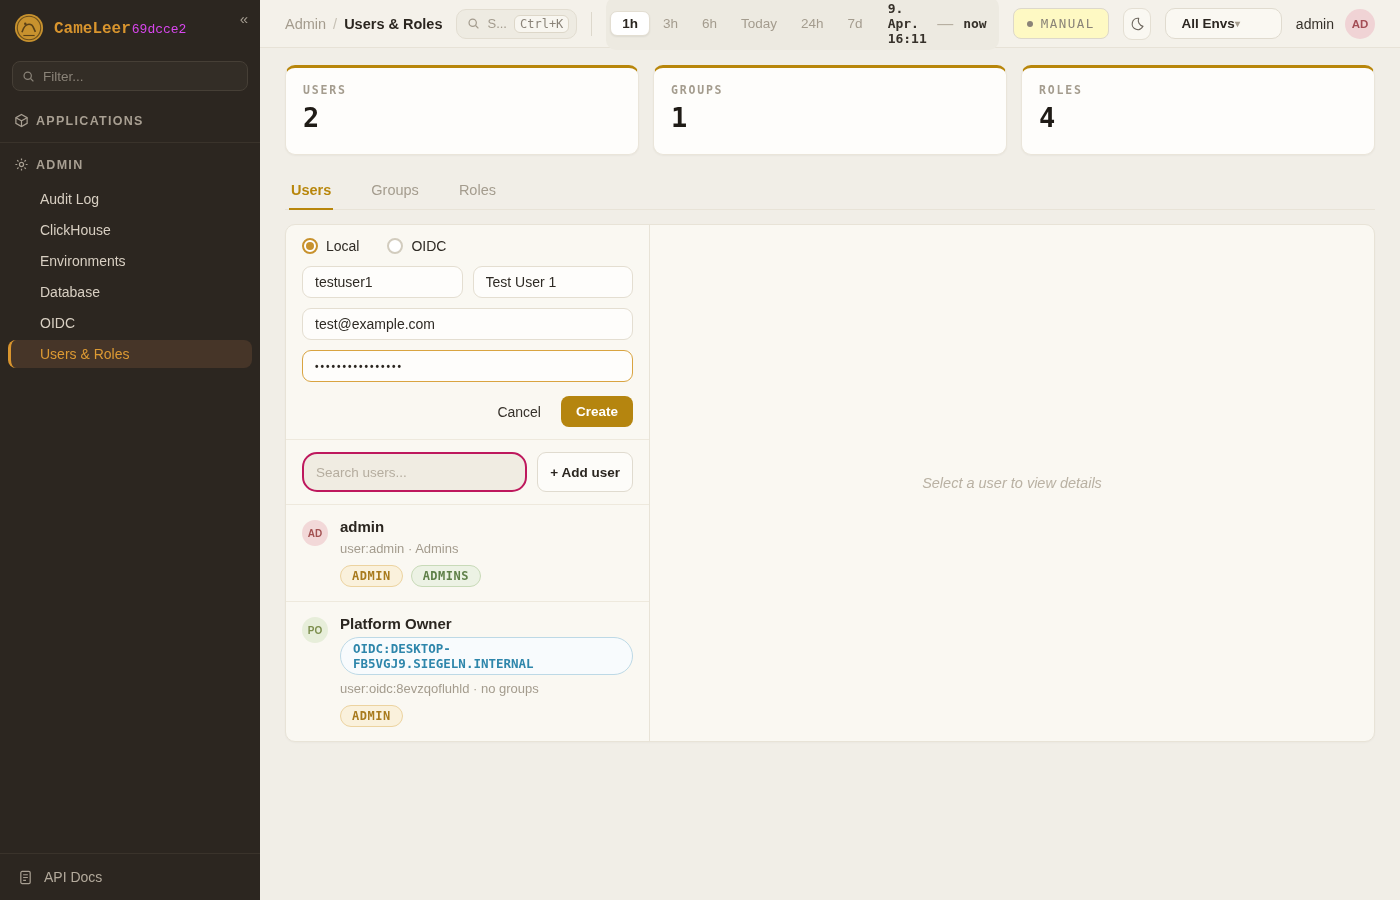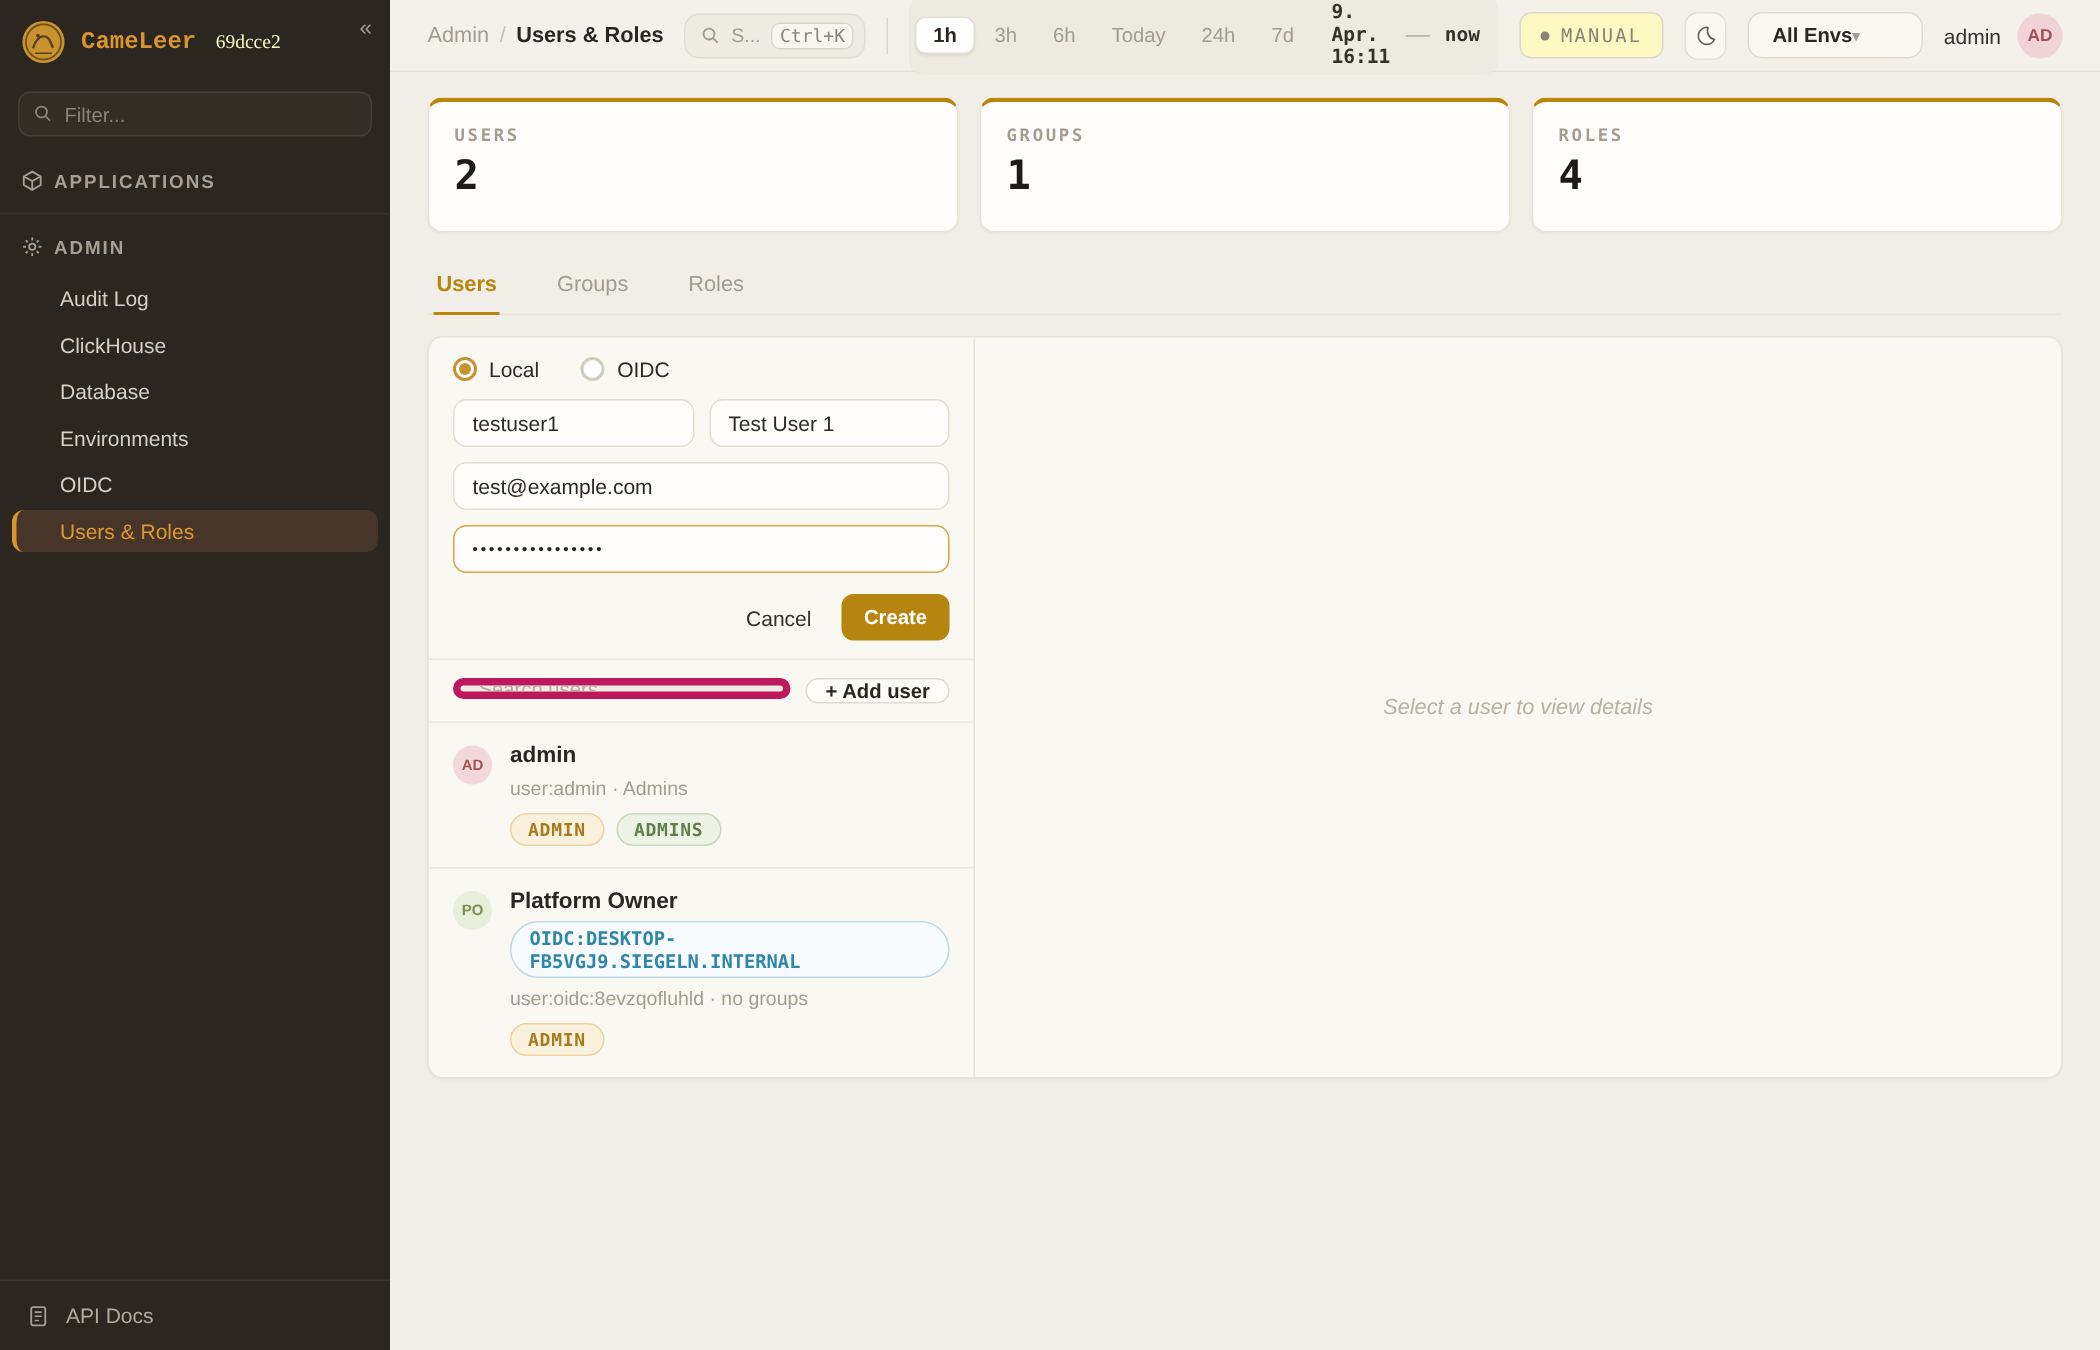--- a/index.html
+++ b/index.html
@@ -4,21 +4,21 @@
 <style>
   * { margin:0; padding:0; box-sizing:border-box; }
   html,body { width:1400px; height:900px; overflow:hidden; }
   body { font-family:"Liberation Sans",sans-serif; background:#f1eee7; color:#2e2a24; }
 
   
   .sidebar { position:fixed; left:0; top:0; width:260px; height:900px; background:#2c2620; display:flex; flex-direction:column; }
   .sb-head { display:flex; align-items:center; gap:10px; padding:13px 14px 10px; position:relative; }
   .logo-badge { width:30px; height:30px; flex:0 0 30px; }
   .logo-name { font-family:Liberation Mono, monospace; font-weight:bold; font-size:16px; color:#d9952e; }
-  .logo-suffix { font-family:Liberation Serif, serif; font-size:13px; color:#fef9c3; margin-left:13px; }
+  .logo-suffix { font-family:Liberation Mono, monospace; font-size:13px; color:#d946ef; margin-left:1px; }
   .collapse-btn { position:absolute; right:12px; top:10px; color:#a59d91; font-size:15px; cursor:pointer; }
   .filter-wrap { margin:8px 12px 12px; position:relative; }
   .filter-wrap .s-icon { position:absolute; left:10px; top:8px; color:#8a8378; }
   .filter-input { width:100%; height:30px; background:#332d26; border:1px solid #463f36; border-radius:8px; color:#cfc8bb; font-size:13.5px; padding:0 10px 0 30px; font-family:inherit; outline:none; }
   .filter-input::placeholder { color:#8a8378; }
   .sb-section { display:flex; align-items:center; gap:7px; padding:10px 14px; color:#a89f92; font-weight:bold; font-size:12.5px; letter-spacing:1.3px; }
   .sb-section .sec-icon { display:flex; color:#a89f92; }
   .sb-divider { border-top:1px solid #3a332b; margin:4px 0; }
   .sb-items { padding:0 8px 8px; }
   .sb-item { padding:6px 8px 6px 32px; margin:3px 0; color:#d8cfc2; font-size:14px; border-radius:8px; cursor:pointer; }
@@ -75,21 +75,21 @@
   .f-input::placeholder { color:#b5ad9f; }
   .row2 { display:flex; gap:10px; margin-bottom:10px; }
   .row2 .f-input { flex:1; }
   .mb10 { margin-bottom:10px; }
   .pw { border-color:#d9a441; font-size:10px; font-weight:bold; letter-spacing:2px; color:#2b2620; }
   .form-actions { display:flex; justify-content:flex-end; align-items:center; gap:20px; margin-top:14px; }
   .cancel-btn { background:none; border:none; font-size:14px; color:#36312a; font-family:inherit; cursor:pointer; }
   .create-btn { background:#b5850f; color:#fff; border:none; border-radius:8px; font-weight:bold; font-size:13.5px; padding:8px 15px; font-family:inherit; cursor:pointer; }
 
   .search-row { display:flex; gap:10px; padding:12px 16px; border-top:1px solid #eee9dd; }
-  .u-search { flex:1; height:14px; background:#f0ece2; border:5px solid #be185d; border-radius:15px; padding:0 12px; font-size:13.5px; color:#2e2a24; font-family:inherit; outline:none; }
+  .u-search { flex:1; height:40px; background:#f0ece2; border:2px solid #be185d; border-radius:15px; padding:0 12px; font-size:13.5px; color:#2e2a24; font-family:inherit; outline:none; }
   .u-search::placeholder { color:#b5ad9f; }
   .add-user-btn { background:#fdfcf9; border:1px solid #e0dbcf; border-radius:9px; padding:0 12px; font-size:13.5px; font-weight:bold; color:#2b2620; font-family:inherit; cursor:pointer; }
 
   .user-row { display:flex; gap:12px; padding:13px 16px 14px; border-top:1px solid #eee9dd; cursor:pointer; }
   .row-avatar { width:26px; height:26px; flex:0 0 26px; border-radius:50%; font-size:10px; font-weight:bold; display:flex; align-items:center; justify-content:center; margin-top:2px; }
   .av-pink { background:#f2d8d8; color:#a35252; }
   .av-green { background:#e7eeda; color:#7d8f4e; }
   .u-name { font-size:15px; font-weight:bold; color:#2b2620; }
   .u-meta { font-size:13px; color:#a49c8e; margin-top:6px; }
   .badge-row { display:flex; gap:8px; margin-top:9px; }
@@ -147,22 +147,22 @@
           <circle cx="8" cy="8" r="2.2" fill="none" stroke="currentColor" stroke-width="1.3"></circle>
           <path d="M8 1.5v2M8 12.5v2M1.5 8h2M12.5 8h2M3.4 3.4l1.4 1.4M11.2 11.2l1.4 1.4M12.6 3.4l-1.4 1.4M4.8 11.2l-1.4 1.4" stroke="currentColor" stroke-width="1.3"></path>
         </svg>
     </span>
     <span>ADMIN</span>
   </div>
 
   <nav class="sb-items">
     <div class="sb-item">Audit Log</div>
     <div class="sb-item">ClickHouse</div>
+    <div class="sb-item">Environments</div>
     <div class="sb-item">Database</div>
-    <div class="sb-item">Environments</div>
     <div class="sb-item">OIDC</div>
     <div class="sb-item active">Users &amp; Roles</div>
   </nav>
 
   <div class="sb-footer">
     <span class="doc-icon">
       <svg width="15" height="15" viewBox="0 0 16 16">
           <rect x="3" y="1.5" width="10" height="13" rx="1.5" fill="none" stroke="currentColor" stroke-width="1.3"></rect>
           <path d="M5.5 5h5M5.5 8h5M5.5 11h3" stroke="currentColor" stroke-width="1.2"></path>
         </svg>

